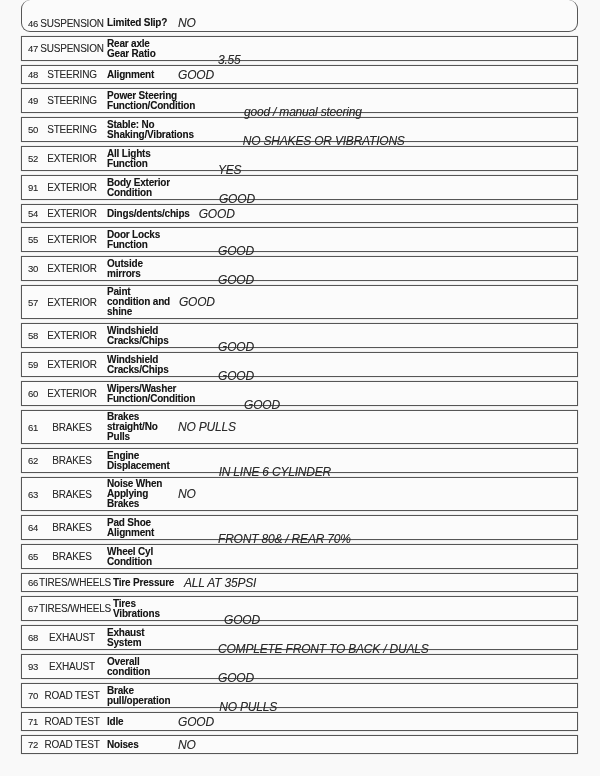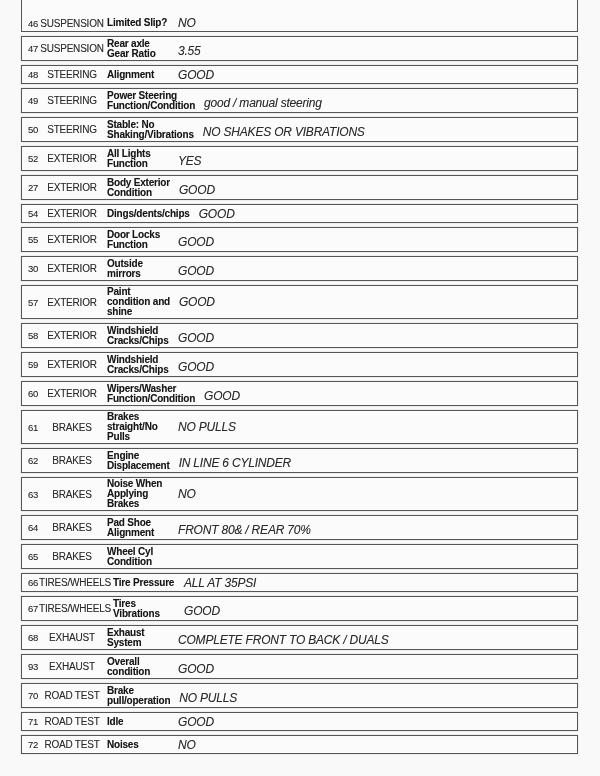--- a/index.html
+++ b/index.html
@@ -28,20 +28,21 @@
     box-shadow: 0 0 1px rgba(90,90,90,0.4);
   }
   .row.h1 { min-height: 19px; }
   .row.h2 { min-height: 25px; }
   .row.h3 { min-height: 32px; }
   .row.first-cut {
     border-top: none;
     min-height: 28px;
     padding-top: 16px;
     box-shadow: none;
+    border-radius: 9px;
   }
   .num {
     flex: none;
     width: 11px;
     font-size: 9.5px;
     letter-spacing: -0.2px;
   }
   .cat {
     flex: none;
     min-width: 66px;
@@ -62,21 +63,21 @@
     white-space: pre-line;
     color: #161616;
   }
   .val {
     flex: 1;
     font-size: 12px;
     letter-spacing: -0.2px;
     white-space: nowrap;
     font-style: italic;
   }
-  .row.h2 .val { position: relative; top: 2px; }
+  .row.h2 .val { position: relative; top: 11px; margin-left: 40px; }
   .num, .cat, .val, .item {
     text-shadow: 0 0 0.5px rgba(40,40,40,0.35);
   }
 </style>
 </head>
 <body>
 
 <div id="rows">
 
     <div class="row h1 first-cut">
@@ -120,21 +121,21 @@
 
     <div class="row h2">
       <span class="num">52</span>
       <span class="cat">EXTERIOR</span>
       <span class="item">All Lights
 Function</span>
       <span class="val">YES</span>
     </div>
 
     <div class="row h2">
-      <span class="num">27</span>
+      <span class="num">91</span>
       <span class="cat">EXTERIOR</span>
       <span class="item">Body Exterior
 Condition</span>
       <span class="val">GOOD</span>
     </div>
 
     <div class="row h1">
       <span class="num">54</span>
       <span class="cat">EXTERIOR</span>
       <span class="item">Dings/dents/chips</span>

